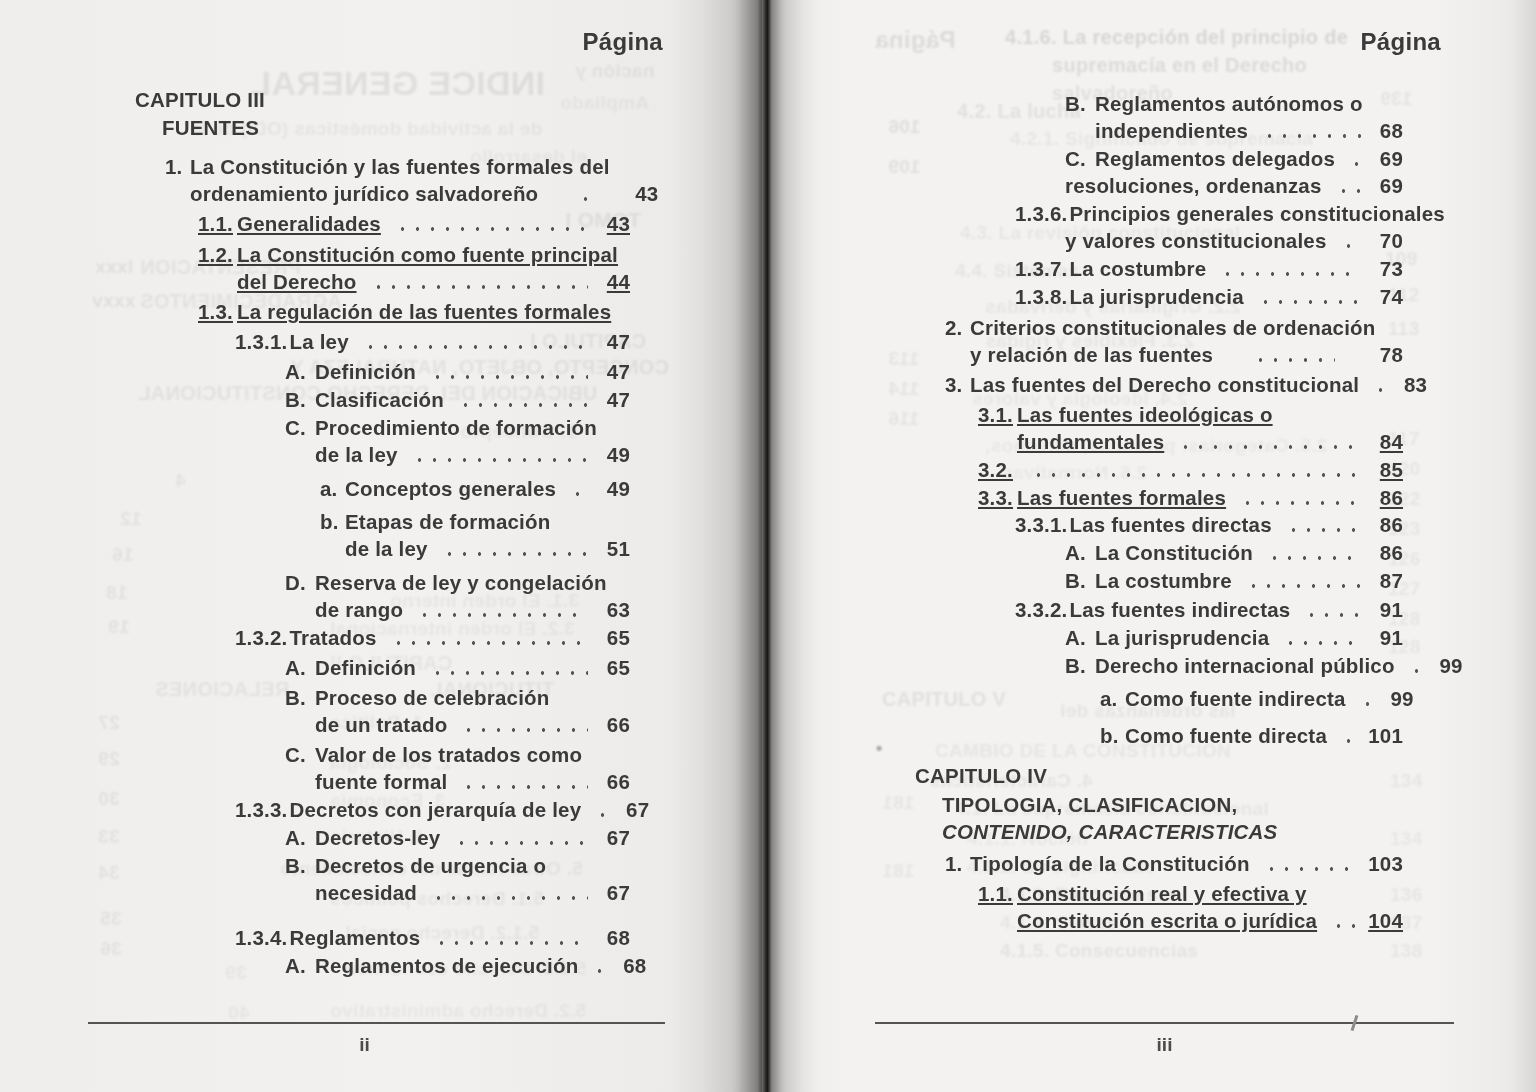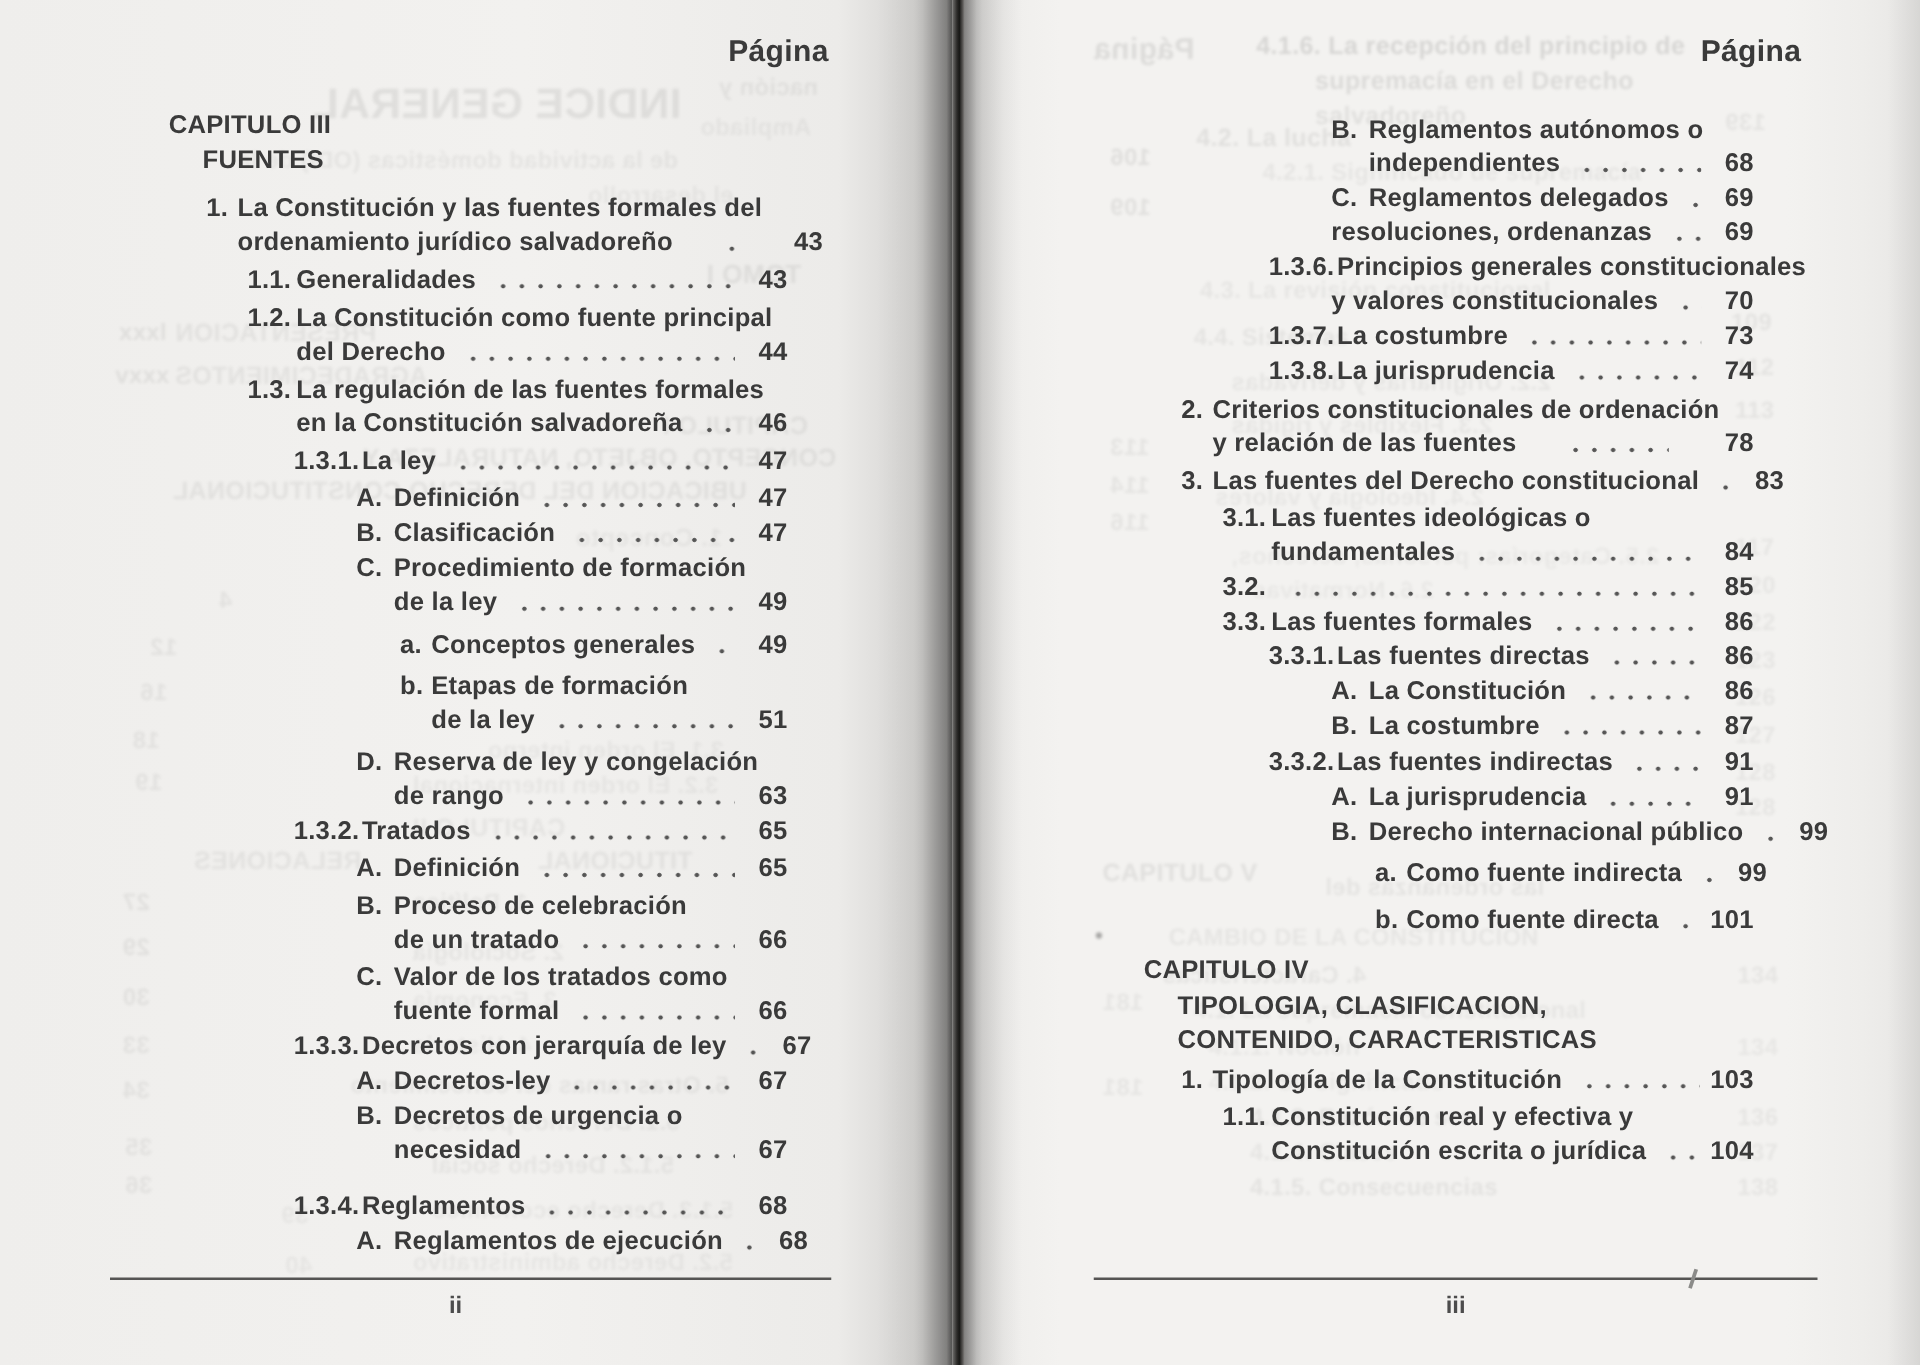--- a/index.html
+++ b/index.html
@@ -41,21 +41,21 @@
   .page-right .toc{left:143px;width:488px;}
 
   .heading{white-space:nowrap;}
   .lv-h0{padding-left:0;}
   .lv-h1{padding-left:27px;}
 
   .row{display:flex;align-items:baseline;white-space:nowrap;}
   .num{flex:none;}
   .txt{flex:none;}
   .lv1{padding-left:30px;}  .lv1 .num{width:25px;}
-  .lv2{padding-left:63px;}  .lv2 .num{width:39px;}
+  .lv2{padding-left:63px;text-decoration:underline;}  .lv2 .num{width:39px;}
   .lv3{padding-left:100px;} .lv3 .num{margin-right:2px;}
   .lv4{padding-left:150px;} .lv4 .num{width:30px;}
   .lv5{padding-left:185px;} .lv5 .num{width:25px;}
   .row.cont.lv1{padding-left:55px;gap:26px;}
   .row.cont.lv2{padding-left:102px;}
   .row.cont.lv3{padding-left:150px;}
   .row.cont.lv4{padding-left:180px;}
   .row.cont.lv5{padding-left:210px;}
   .leader{flex:1 1 auto;min-width:14px;align-self:stretch;margin:0 8px 0 12px;
     background-image:radial-gradient(circle,rgba(58,58,58,0.85) 1.5px,rgba(0,0,0,0) 2px);
@@ -152,25 +152,20 @@
           <span class="txt">La Constitución como fuente principal</span>
         </div>
         <div class="row lv2 cont">
           <span class="txt">del Derecho</span>
           <span class="leader"></span>
           <span class="pg">44</span>
         </div>
         <div class="row lv2" style="margin-top: 3px;">
           <span class="num">1.3.</span>
           <span class="txt">La regulación de las fuentes formales</span>
-        </div>
-        <div class="row lv2 cont">
-          <span class="txt">en la Constitución salvadoreña</span>
-          <span class="leader"></span>
-          <span class="pg">46</span>
         </div>
         <div class="row lv3" style="margin-top: 3px;">
           <span class="num">1.3.1.</span>
           <span class="txt">La ley</span>
           <span class="leader"></span>
           <span class="pg">47</span>
         </div>
         <div class="row lv4" style="margin-top: 3px;">
           <span class="num">A.</span>
           <span class="txt">Definición</span>
@@ -462,21 +457,21 @@
           <span class="pg">99</span>
         </div>
         <div class="row lv5" style="margin-top: 10px;">
           <span class="num">b.</span>
           <span class="txt">Como fuente directa</span>
           <span class="leader"></span>
           <span class="pg">101</span>
         </div>
         <div class="heading lv-h0" style="margin-top: 13px;">CAPITULO IV</div>
         <div class="heading lv-h1" style="margin-top: 2px;">TIPOLOGIA, CLASIFICACION,</div>
-        <div class="heading lv-h1" style="margin-top: 0px;">CONTENIDO, CARACTERISTICAS</div>
+        <div class="heading lv-h1" style="margin-top: 0px; font-style: italic;">CONTENIDO, CARACTERISTICAS</div>
         <div class="row lv1" style="margin-top: 5px;">
           <span class="num">1.</span>
           <span class="txt">Tipología de la Constitución</span>
           <span class="leader"></span>
           <span class="pg">103</span>
         </div>
         <div class="row lv2" style="margin-top: 3px;">
           <span class="num">1.1.</span>
           <span class="txt">Constitución real y efectiva y</span>
         </div>

